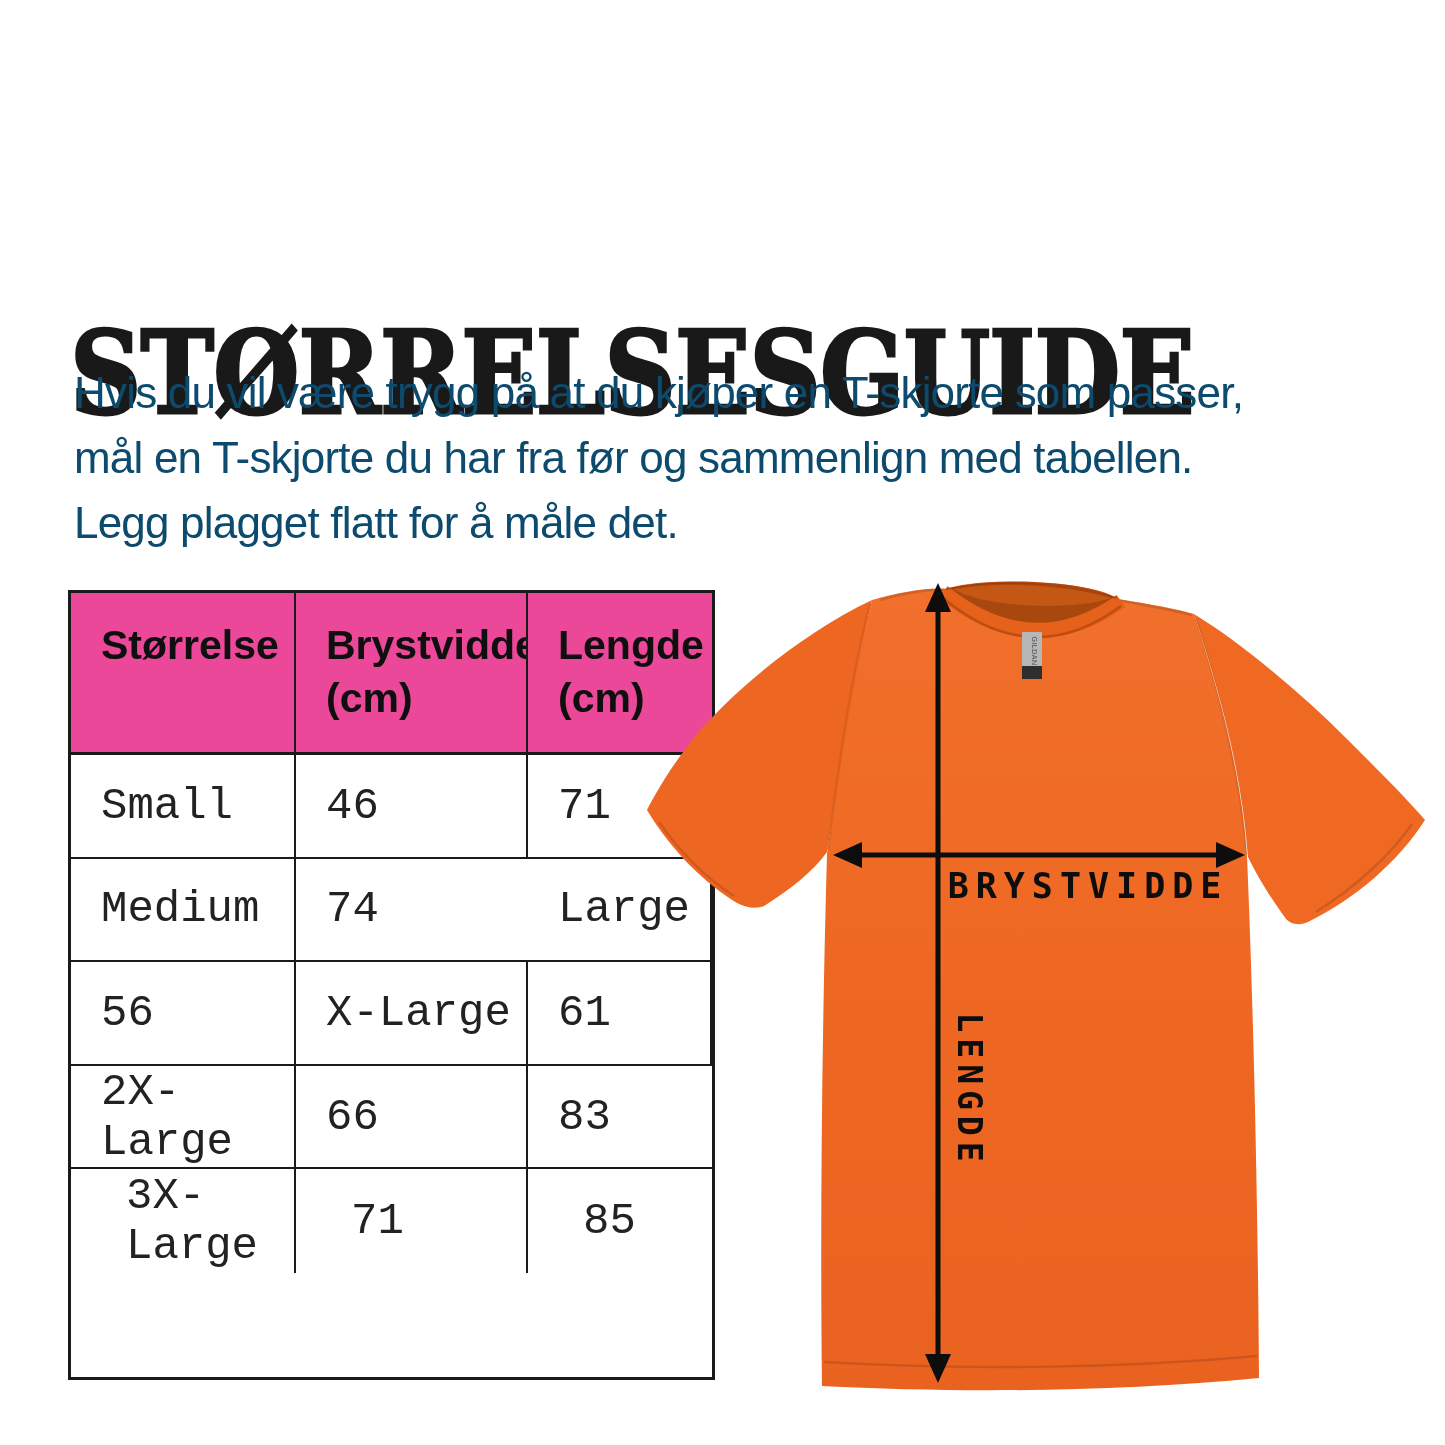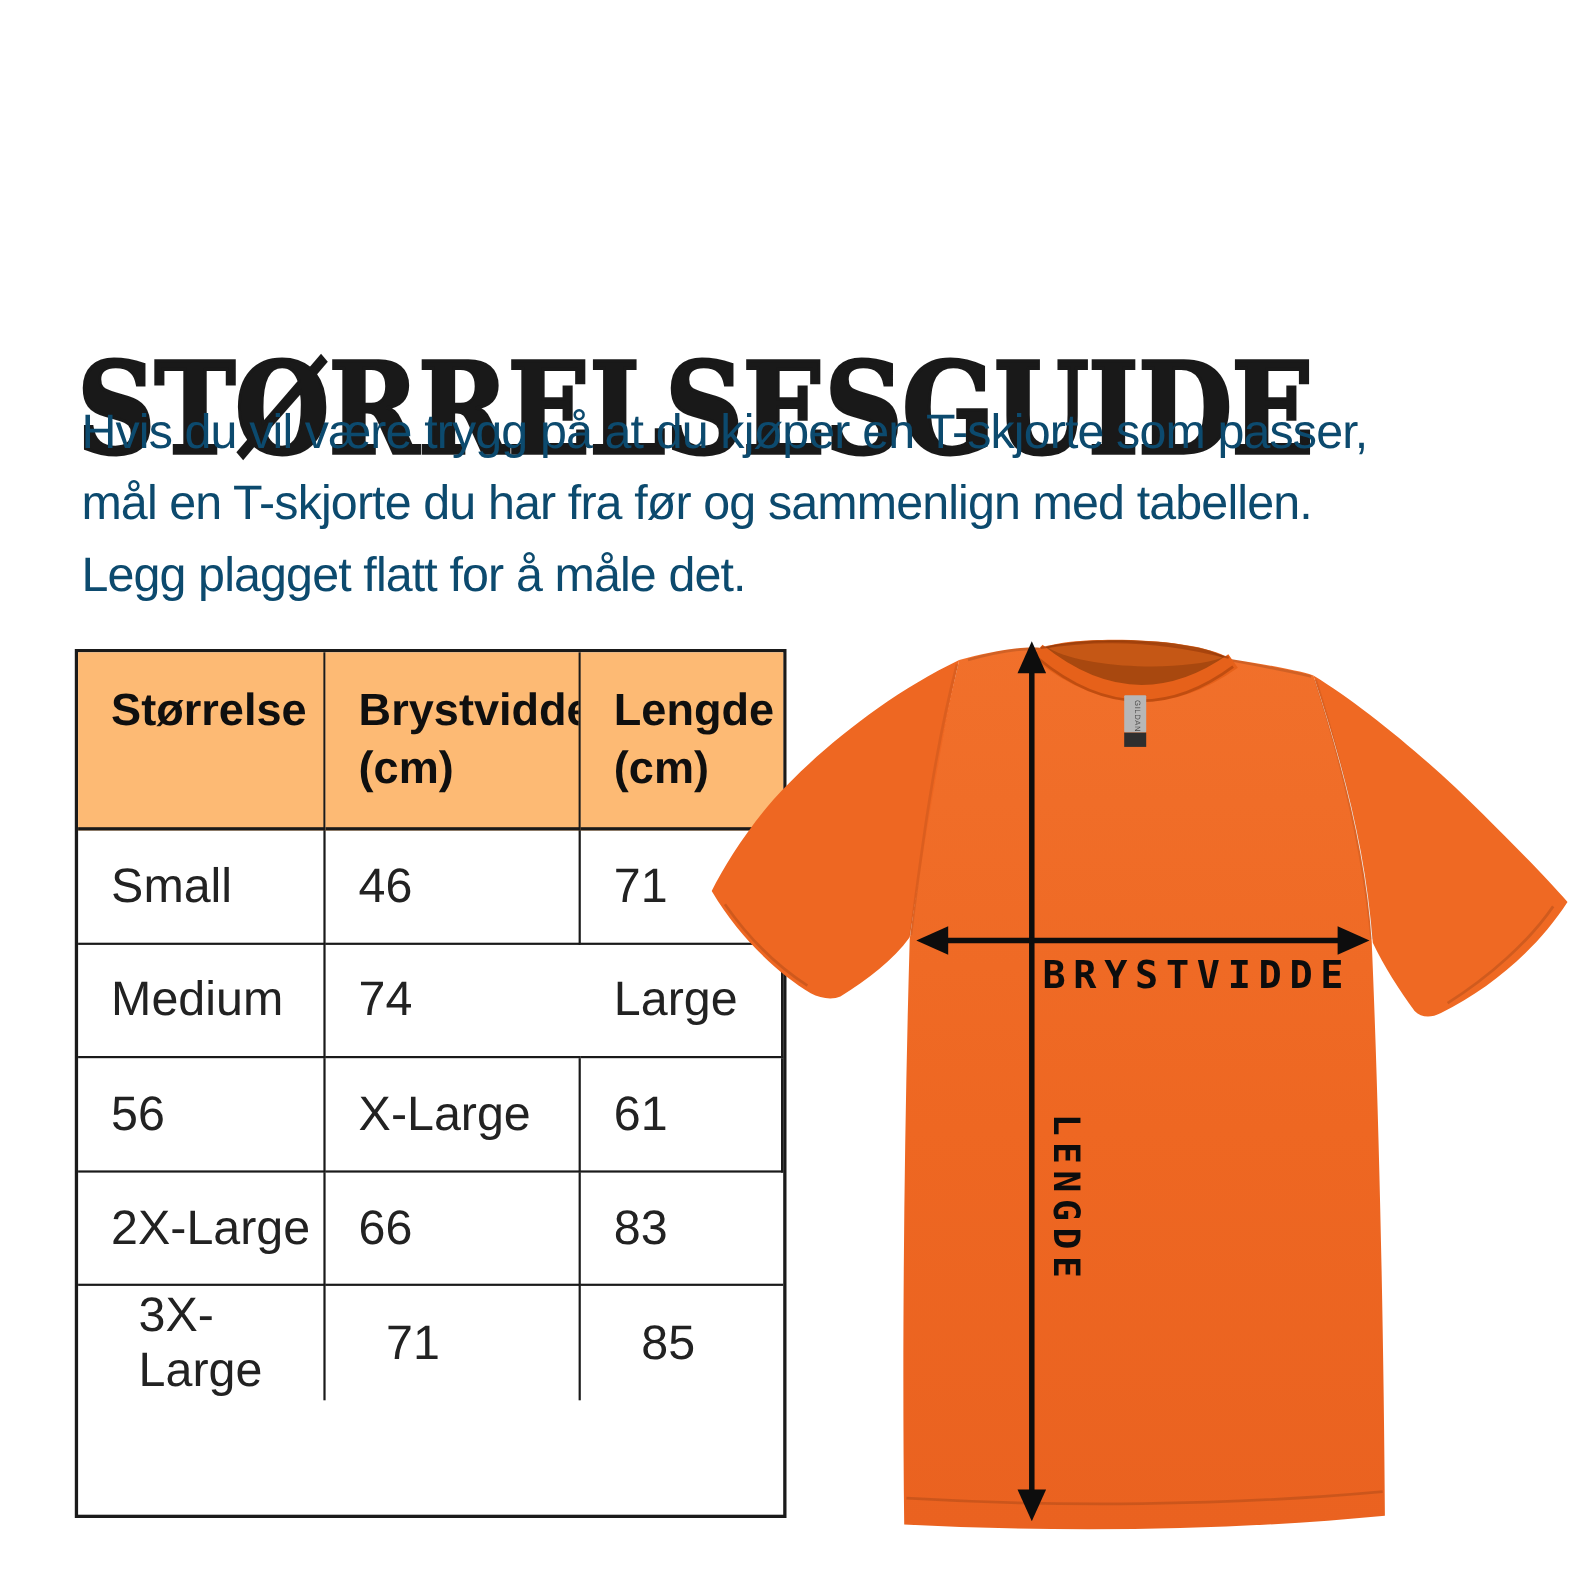--- a/index.html
+++ b/index.html
@@ -19,25 +19,25 @@
 
   
   .size-table{position:absolute;left:68px;top:590px;z-index:1;
       display:grid;grid-template-columns:225px 232px 184px;
       grid-template-rows:162px repeat(6,103.6px);
       border:3px solid #1a1a1a;background:#fff;box-sizing:border-box;}
   .size-table .cell{border-right:2px solid #1a1a1a;border-bottom:2px solid #1a1a1a;
       box-sizing:border-box;padding-left:30px;overflow:hidden;}
   .size-table .cell.last-col{border-right:none;}
   .size-table .cell.last-row{border-bottom:none;margin-left:25px;}
-  .hcell{background:#fdba74;padding-top:26px;
+  .hcell{background:#ec4899;padding-top:26px;
       font-weight:bold;font-size:41px;line-height:53px;color:#0f0f0f;
       border-bottom-width:3px !important;}
   .hcell span{display:block;}
-  .dcell{display:flex;align-items:center;font-size:44px;color:#222;font-weight:400;}
+  .dcell{display:flex;align-items:center;font-size:44px;color:#222;font-weight:400;font-family:Liberation Mono, monospace;}
 
   
   .shirt-wrap{position:absolute;left:630px;top:560px;width:815px;height:885px;z-index:5;}
   svg text.meas{font-family:"DejaVu Sans Mono","Liberation Mono",monospace;
       font-weight:bold;font-size:35px;letter-spacing:7px;fill:#0d0d0d;}
   svg text.meas-v{font-family:"DejaVu Sans Mono","Liberation Mono",monospace;
       font-weight:bold;font-size:33px;letter-spacing:6px;fill:#0d0d0d;}
   svg text.tag-txt{font-family:"Liberation Sans",sans-serif;font-size:7px;
       letter-spacing:.5px;fill:#4a4a4a;}
 </style>

